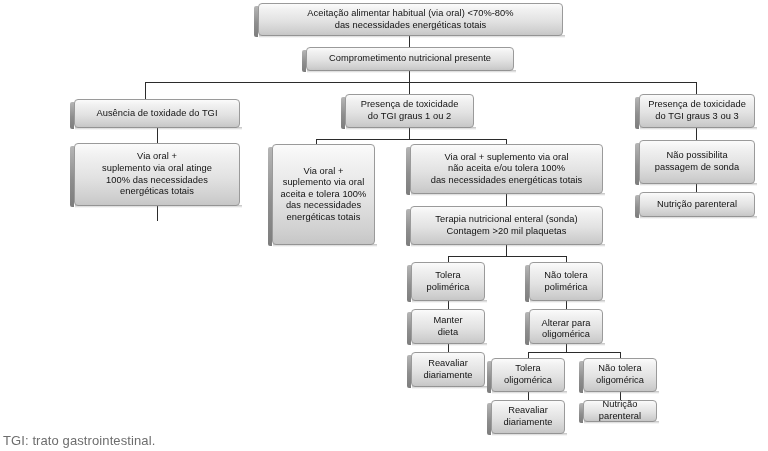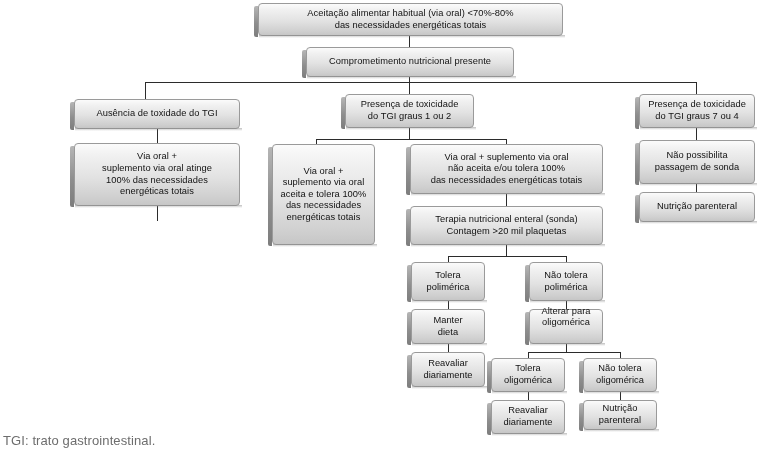--- a/index.html
+++ b/index.html
@@ -25,21 +25,21 @@
     border:1px solid #9a9a9a;
     border-radius:4px;
     background:linear-gradient(to bottom,#fbfbfb 0%,#f1f1f1 18%,#e2e2e2 55%,#cfcfcf 88%,#c6c6c6 100%);
     color:#111111;
     font-size:9.3px;
     line-height:11.6px;
     text-align:center;
     display:flex;
     align-items:center;
     justify-content:center;
-    padding:14px 5px;
+    padding:2px 5px;
     letter-spacing:0.05px;
   }
   
   .node::before{
     content:"";
     position:absolute;
     left:-5px;
     top:2px;
     bottom:-2px;
     width:4px;
@@ -122,21 +122,21 @@
   <div class="node" style="left:345px;top:94px;width:129px;height:34px;">
     <span>
       <span>Presença de toxicidade</span>
       <span>do TGI graus 1 ou 2</span>
     </span>
   </div>
 
   <div class="node" style="left:639px;top:94px;width:116px;height:34px;">
     <span>
       <span>Presença de toxicidade</span>
-      <span>do TGI graus 7 ou 4</span>
+      <span>do TGI graus 3 ou 3</span>
     </span>
   </div>
 
   <div class="node" style="left:74px;top:143px;width:166px;height:63px;">
     <span>
       <span>Via oral +</span>
       <span>suplemento via oral atinge</span>
       <span>100% das necessidades</span>
       <span>energéticas totais</span>
     </span>

